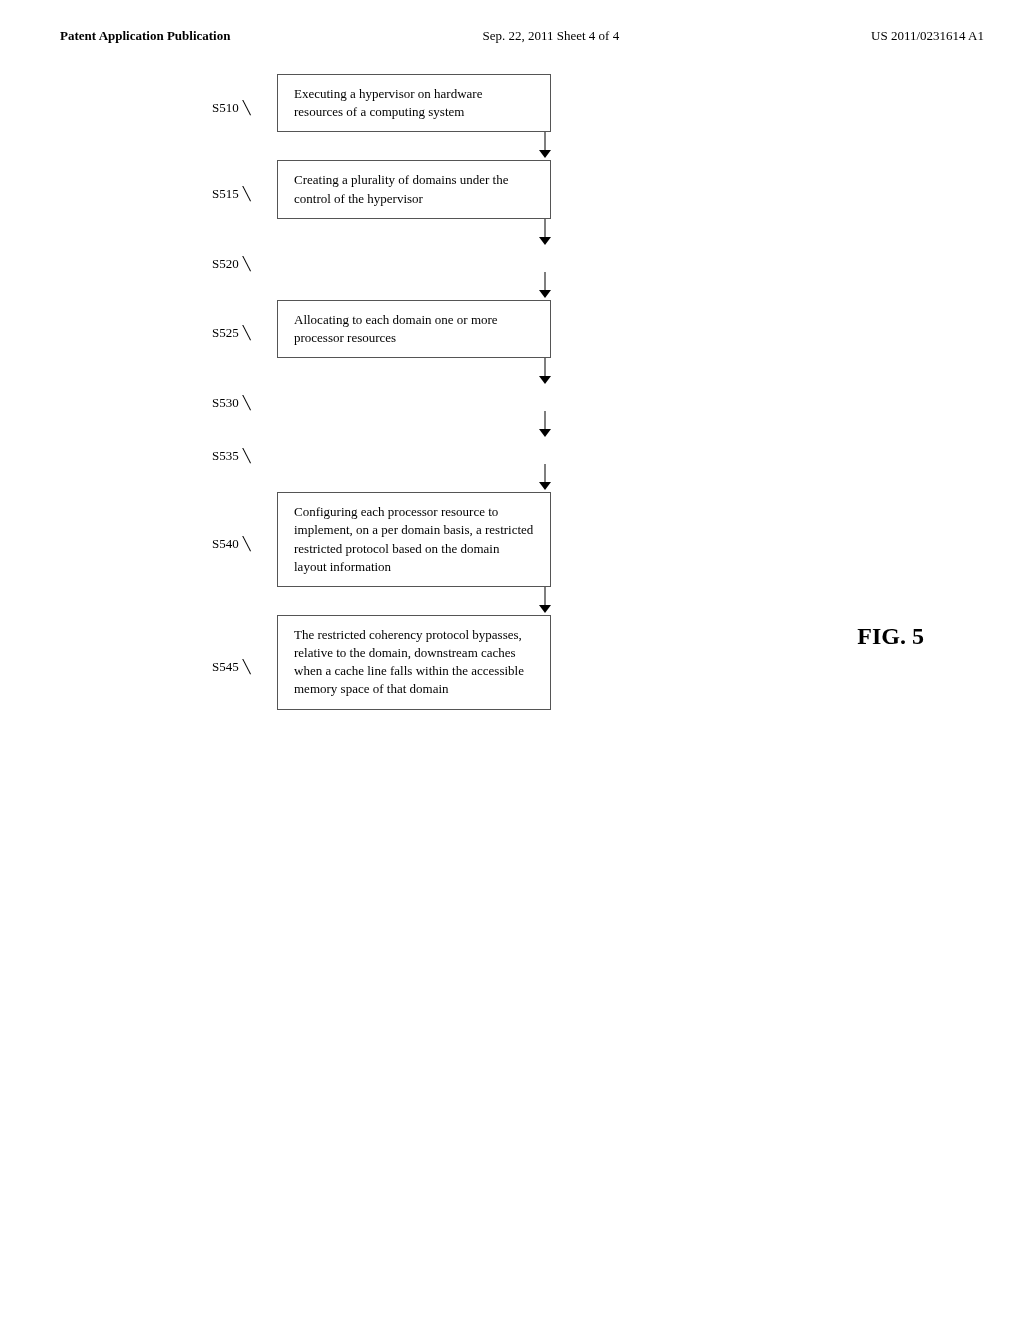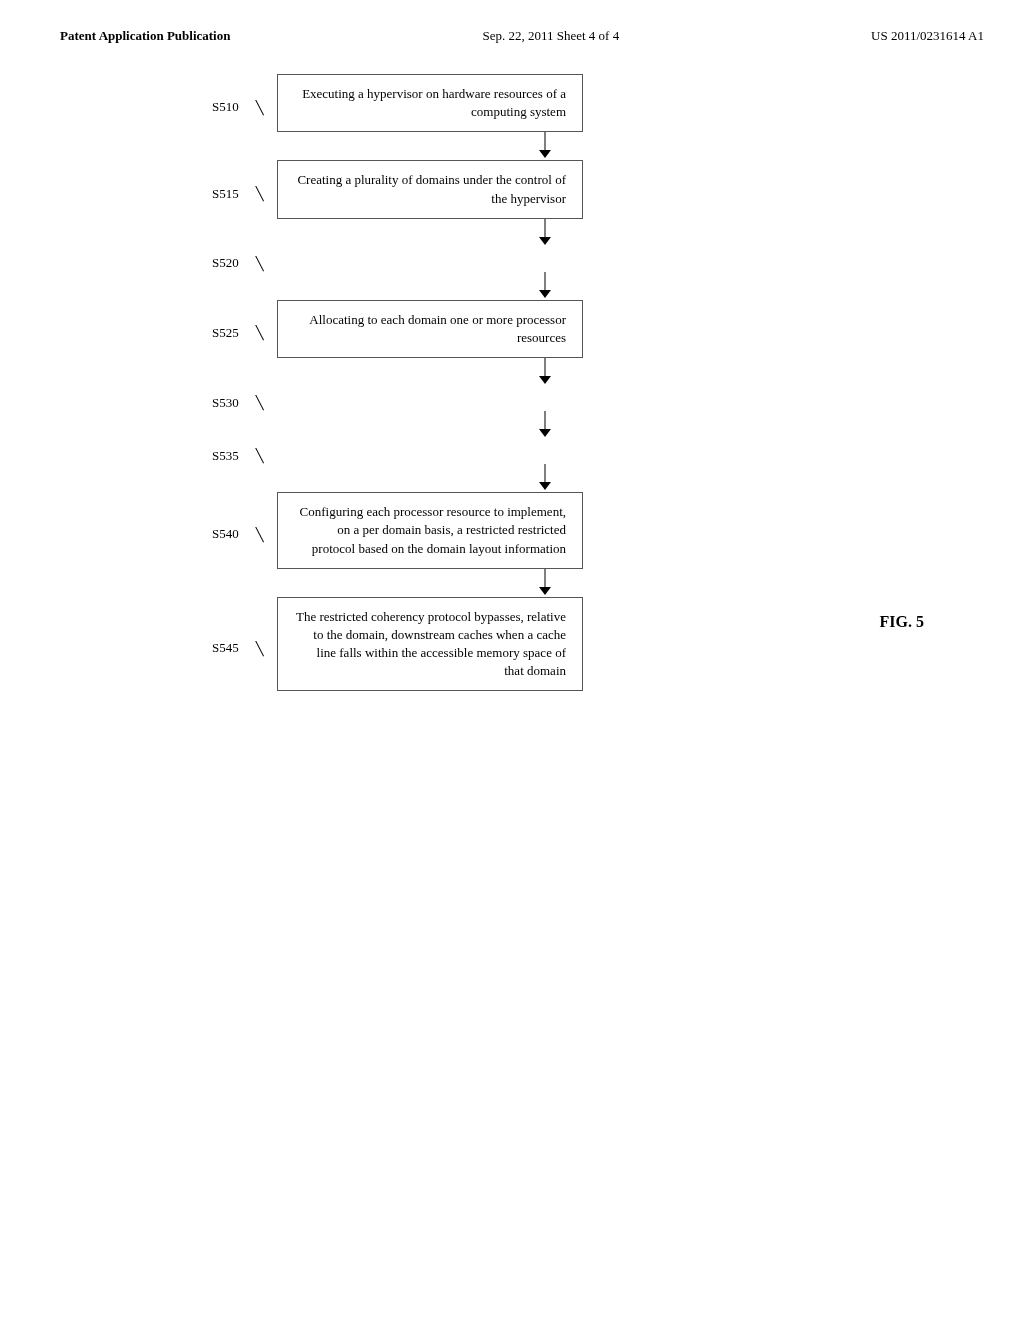--- a/index.html
+++ b/index.html
@@ -64,40 +64,40 @@
       text-align: right;
       padding-right: 8px;
       flex-shrink: 0;
       display: flex;
       align-items: flex-start;
       padding-top: 8px;
     }
 
     .step-label-inner {
       display: flex;
-      align-items: center;
-      gap: 15px;
+      align-items: flex-end;
+      gap: 2px;
     }
 
     .step-label-text {
       font-size: 13px;
     }
 
     .chevron {
       font-size: 15px;
       margin-top: 1px;
     }
 
     .step-box {
       border: 1px solid #555;
       padding: 10px 16px;
-      text-align: right;
+      text-align: left;
       font-size: 13px;
       line-height: 1.4;
-      width: 306px;
+      width: 274px;
       background: #fff;
       flex-shrink: 0;
     }
 
     .arrow-down {
       width: 310px;
       display: flex;
       justify-content: center;
       margin-left: 65px;
       height: 28px;
@@ -123,21 +123,21 @@
       transform: translateX(-50%);
       border-left: 6px solid transparent;
       border-right: 6px solid transparent;
       border-top: 8px solid #000;
     }
 
     .fig-label {
       position: absolute;
       right: 100px;
       bottom: 80px;
-      font-size: 16px;
+      font-size: 24px;
       font-weight: bold;
     }
   </style>
 </head>
 <body>
 
 <div class="page-header">
   <span class="header-left">Patent Application Publication</span>
   <span class="header-center">Sep. 22, 2011    Sheet 4 of 4</span>
   <span class="header-right">US 2011/0231614 A1</span>

